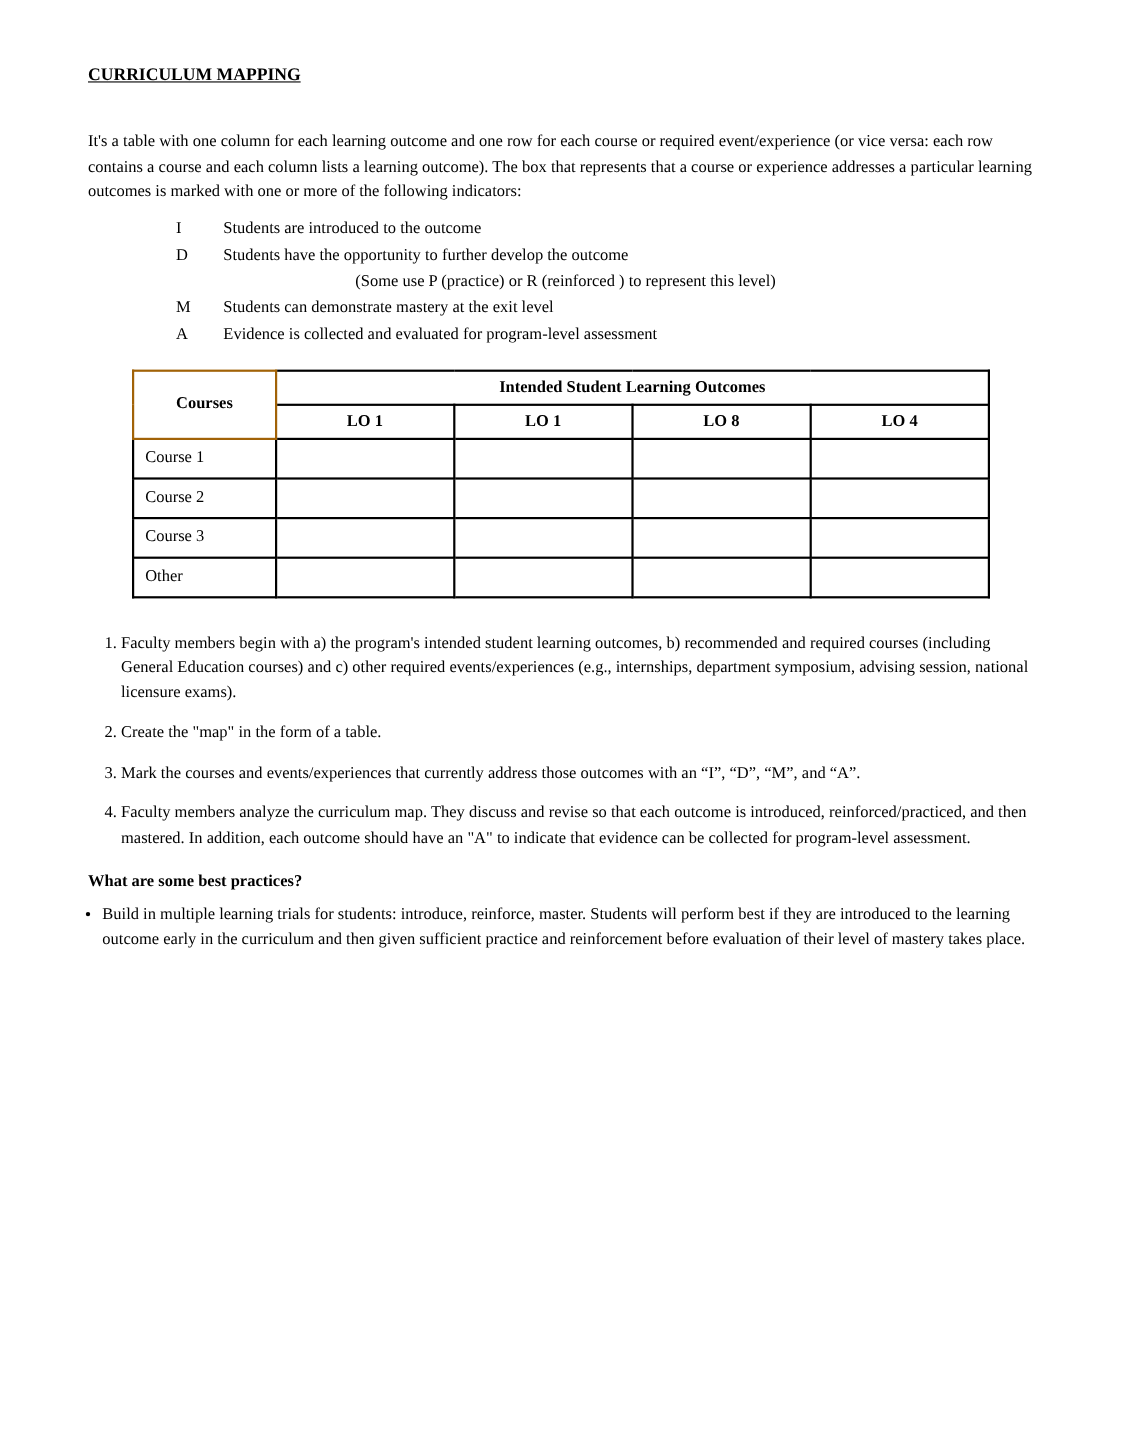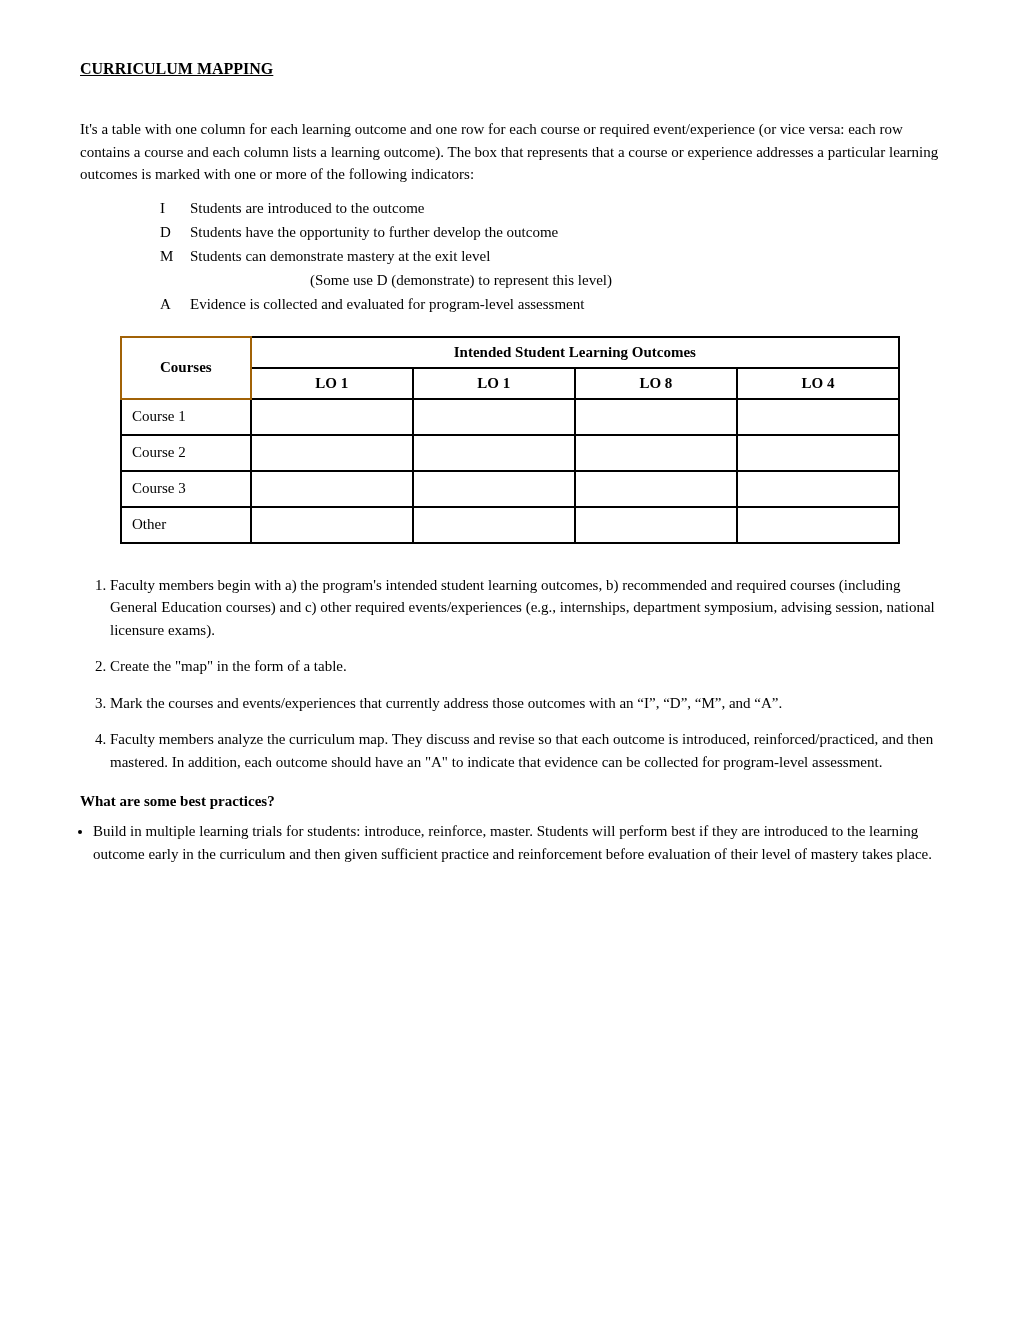--- a/index.html
+++ b/index.html
@@ -47,20 +47,21 @@
     }
 
     .indicator-letter {
       width: 30px;
       flex-shrink: 0;
       font-style: normal;
     }
 
     .indicator-text {
       flex: 1;
+      margin-left: 13px;
     }
 
     .indicator-sub {
       display: block;
       margin-left: 120px;
     }
 
     
     .curriculum-table {
       border-collapse: collapse;
@@ -150,28 +151,28 @@
 
     <div class="indicator-row">
       <span class="indicator-letter">I</span>
       <span class="indicator-text">Students are introduced to the outcome</span>
     </div>
 
     <div class="indicator-row">
       <span class="indicator-letter">D</span>
       <span class="indicator-text">
         <span>Students have the opportunity to further develop the outcome</span>
+        <span class="indicator-sub">(Some use P (practice) or R (reinforced ) to represent this level)</span>
       </span>
     </div>
 
     <div class="indicator-row">
       <span class="indicator-letter">M</span>
       <span class="indicator-text">
         <span>Students can demonstrate mastery at the exit level</span>
-        <span class="indicator-sub">(Some use D (demonstrate) to represent this level)</span>
       </span>
     </div>
 
     <div class="indicator-row">
       <span class="indicator-letter">A</span>
       <span class="indicator-text">Evidence is collected and evaluated for program-level assessment</span>
     </div>
   </div>
 </div>
 

